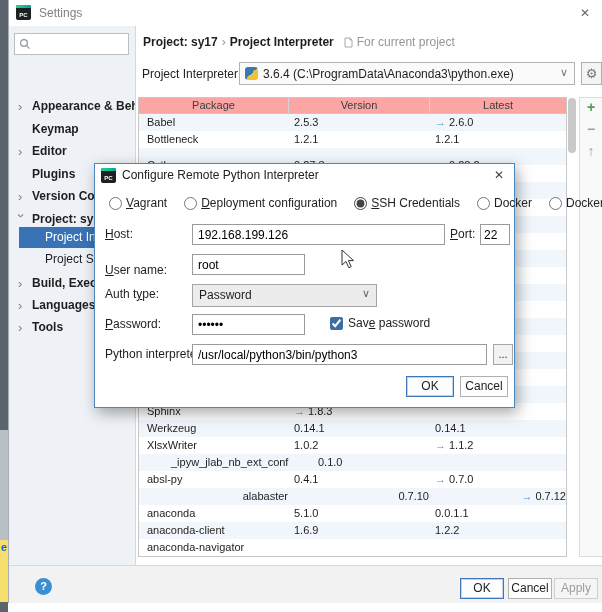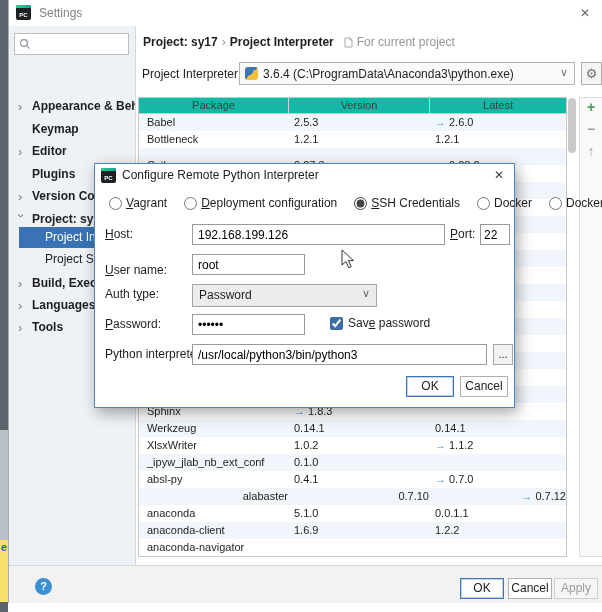--- a/index.html
+++ b/index.html
@@ -52,21 +52,21 @@
   .combo{left:230px;top:62px;width:336px;height:23px;background:#fafafa;border:1px solid #b3b3b3;}
   .combo .py{position:absolute;left:5px;top:4px;width:13px;height:13px;border-radius:3px;
              background:linear-gradient(135deg,#3a78b5 50%,#f2c13a 50%);}
   .combo .val{position:absolute;left:23px;top:3px;line-height:16px;white-space:nowrap;}
   .combo .chv{position:absolute;right:6px;top:3px;color:#777;font-size:11px;}
   .gear-btn{left:572px;top:62px;width:21px;height:23px;background:#f4f4f4;border:1px solid #b0b0b0;
             text-align:center;line-height:21px;font-size:13px;color:#767676;}
 
   
   .tbl-border{left:129px;top:97px;width:429px;height:460px;border:1px solid #c8c8c8;}
-  .tbl-head{left:129px;top:97px;width:429px;height:17px;background:#14b8a6;border:1px solid #c8c8c8;
+  .tbl-head{left:129px;top:97px;width:429px;height:17px;background:#fca5a5;border:1px solid #c8c8c8;
             display:grid;grid-template-columns:150px 141px 1fr;}
   .tbl-head div{text-align:center;line-height:15px;font-size:11px;color:#3c3c3c;border-right:1px solid #d2d2d2;}
   .tbl-head div:last-child{border-right:none;}
   .stripes{left:130px;top:114px;width:427px;height:442px;
            background:repeating-linear-gradient(#f0f6fb 0 17px,#ffffff 17px 34px);}
   .pkg-row{position:absolute;left:130px;width:427px;height:17px;display:grid;
            grid-template-columns:149px 141px 1fr;font-size:11px;line-height:17px;}
   .pkg-row .nm{padding-left:8px;white-space:nowrap;overflow:hidden;}
   .pkg-row .vr,.pkg-row .lt{padding-left:6px;white-space:nowrap;}
   .up-arrow{color:#4394d9;font-weight:bold;margin-right:3px;}
@@ -228,21 +228,21 @@
         <div class="pkg-row" style="top: 420px;">
           <div class="nm">Werkzeug</div>
           <div class="vr">0.14.1</div>
           <div class="lt">0.14.1</div>
         </div>
         <div class="pkg-row" style="top: 437px;">
           <div class="nm">XlsxWriter</div>
           <div class="vr">1.0.2</div>
           <div class="lt"><span class="up-arrow">→</span>1.1.2</div>
         </div>
-        <div class="pkg-row" style="top: 454px;">
+        <div class="pkg-row" style="top: 454px; margin-left: 24px;">
           <div class="nm">_ipyw_jlab_nb_ext_conf</div>
           <div class="vr">0.1.0</div>
           <div class="lt"></div>
         </div>
         <div class="pkg-row" style="top: 471px;">
           <div class="nm">absl-py</div>
           <div class="vr">0.4.1</div>
           <div class="lt"><span class="up-arrow">→</span>0.7.0</div>
         </div>
         <div class="pkg-row" style="top: 488px; text-align: right;">

